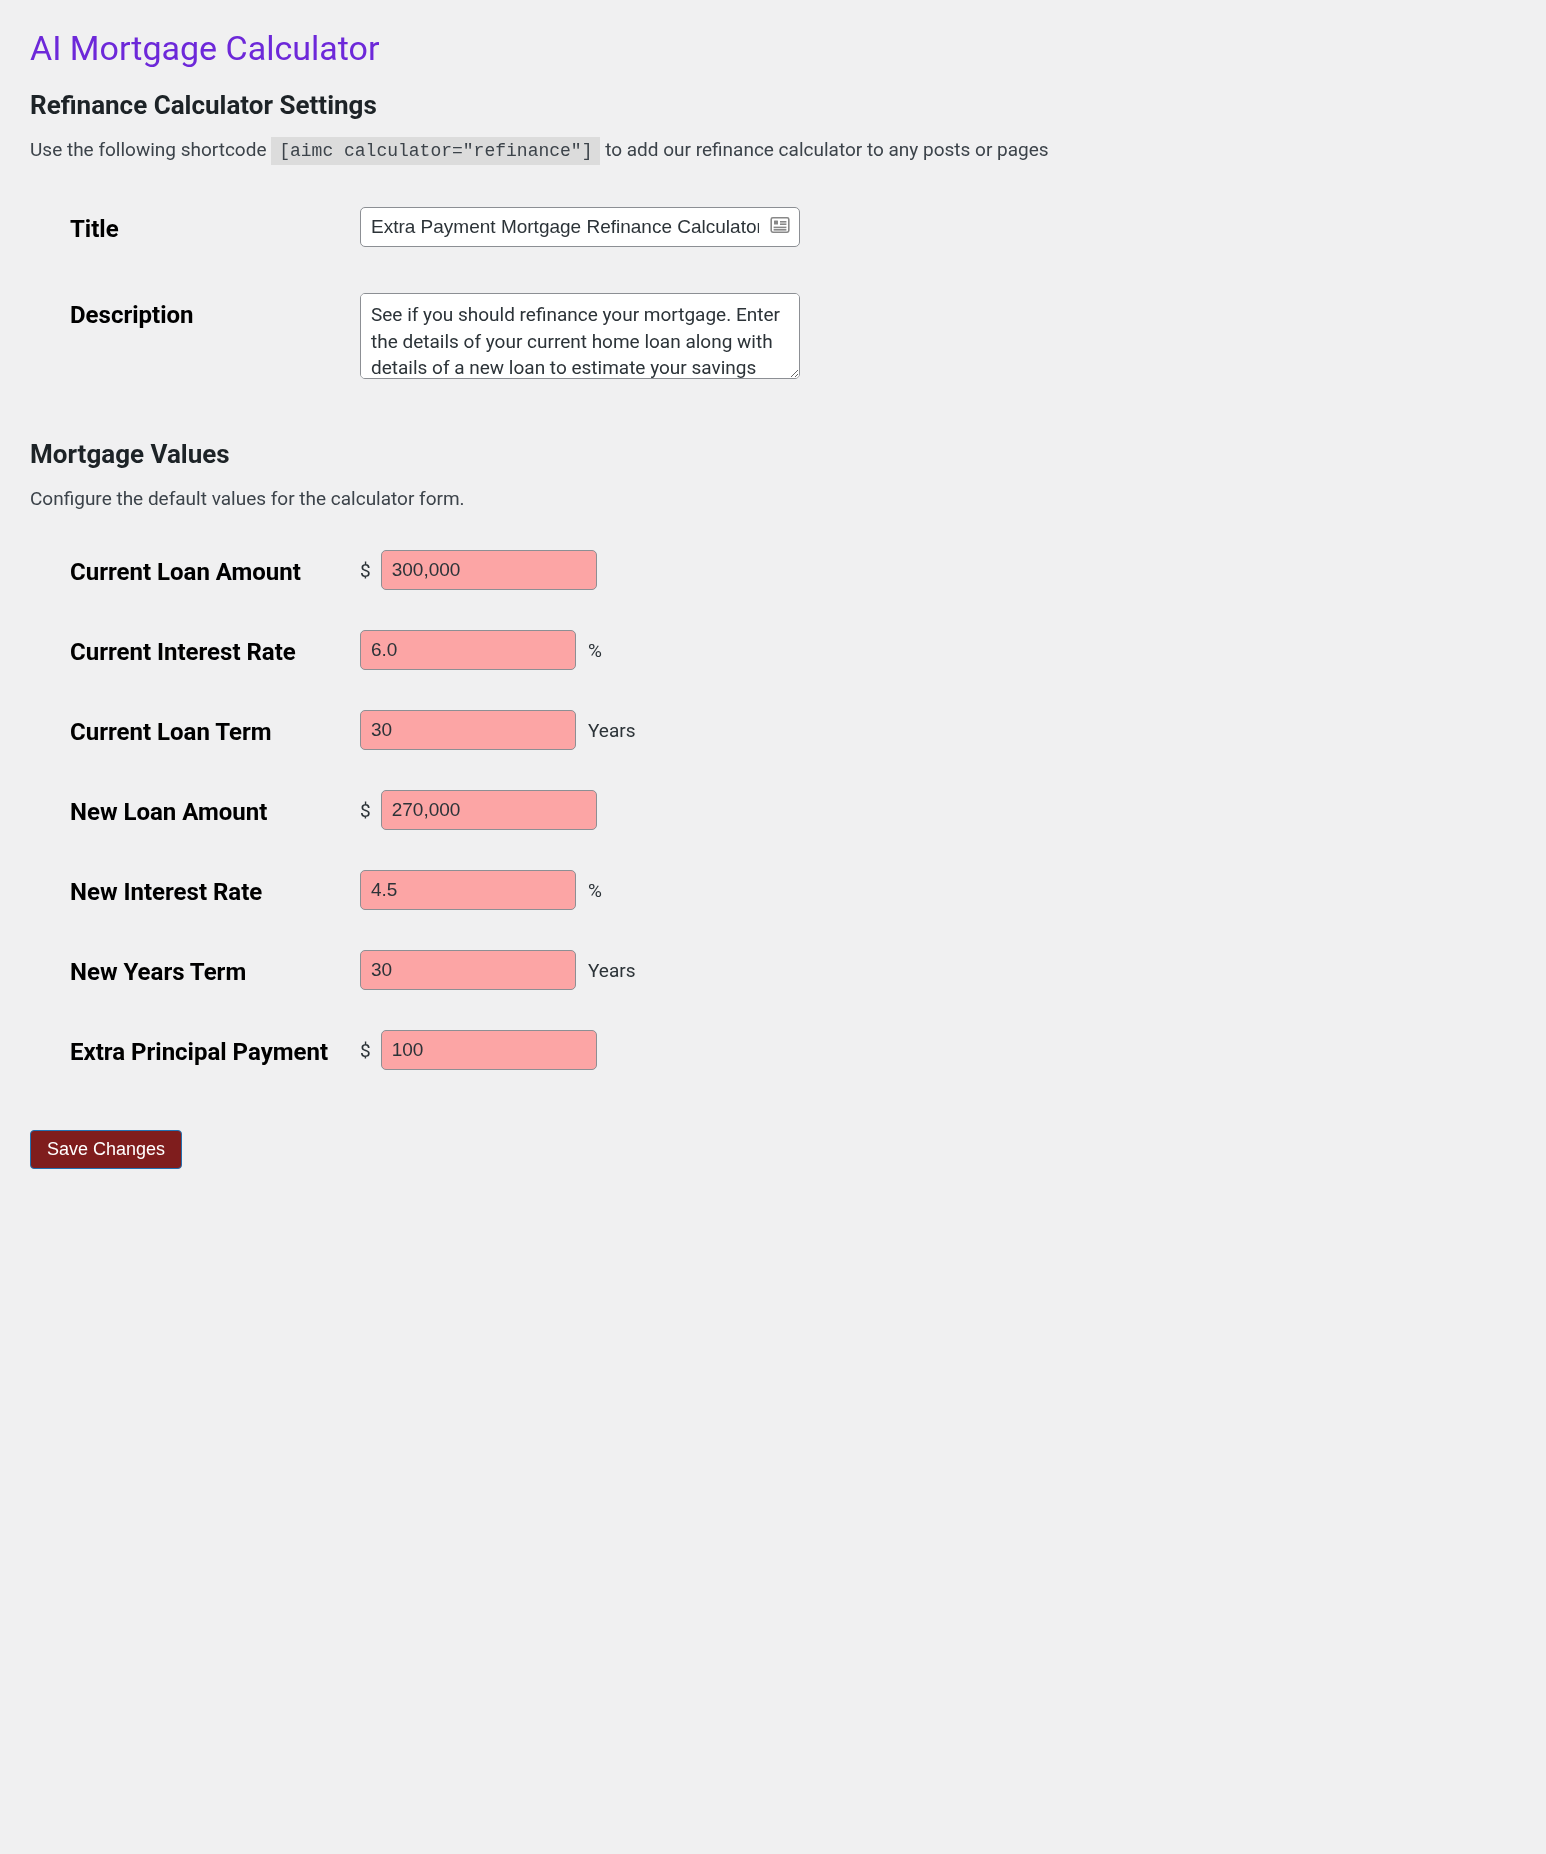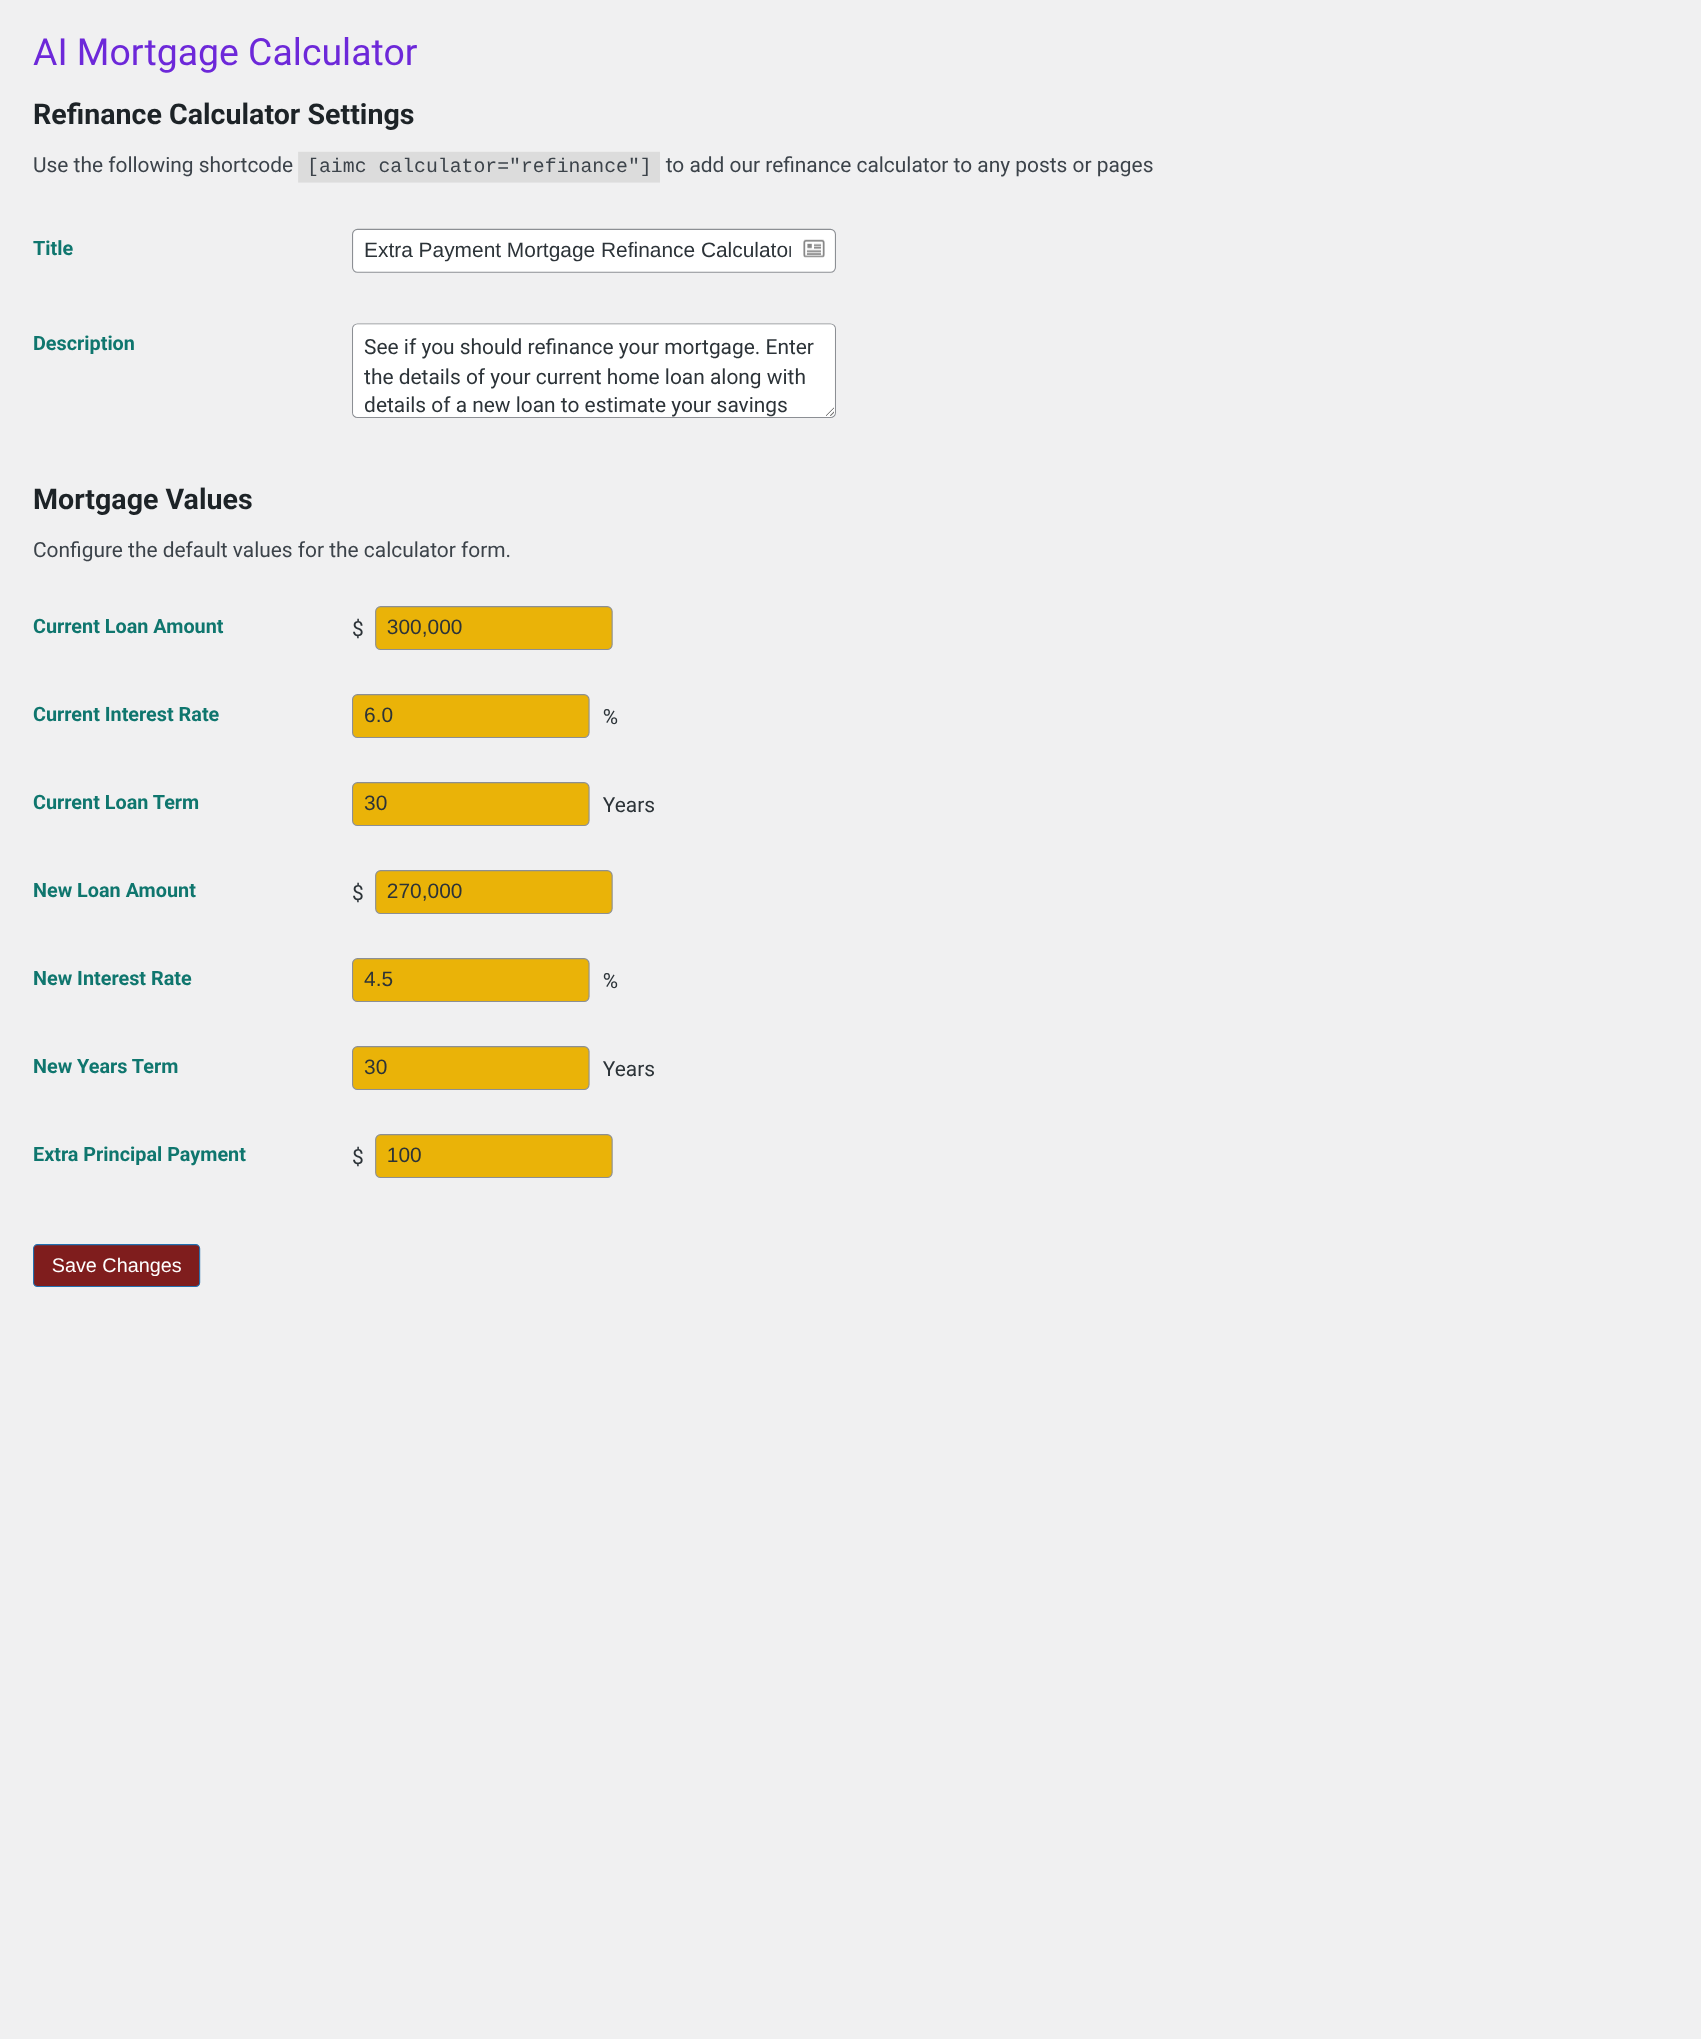--- a/index.html
+++ b/index.html
@@ -45,24 +45,25 @@
   .form-row {
     display: flex;
     align-items: flex-start;
     margin-bottom: 46px;
   }
   .form-row.tight {
     margin-bottom: 40px;
   }
   .form-label {
     flex: 0 0 290px;
-    font-size: 18px;
+    font-size: 24px;
     font-weight: 700;
-    color: #0f766e;
+    color: #000000;
     padding-top: 8px;
+    margin-left: 40px;
   }
   .form-control {
     display: flex;
     align-items: center;
   }
   input[type="text"].wide {
     width: 440px;
     height: 40px;
     border: 1px solid #8c8f94;
     border-radius: 5px;
@@ -109,21 +110,21 @@
     margin-left: 12px;
   }
   input[type="text"].num {
     width: 216px;
     height: 40px;
     border: 1px solid #8c8f94;
     border-radius: 5px;
     padding: 0 10px;
     font-size: 19px;
     color: #2c3338;
-    background: #eab308;
+    background: #fca5a5;
     box-sizing: border-box;
   }
   .button-primary {
     display: inline-block;
     background: #7f1d1d;
     color: #ffffff;
     border: 1px solid #2271b1;
     border-radius: 4px;
     font-size: 18px;
     padding: 8px 16px;

